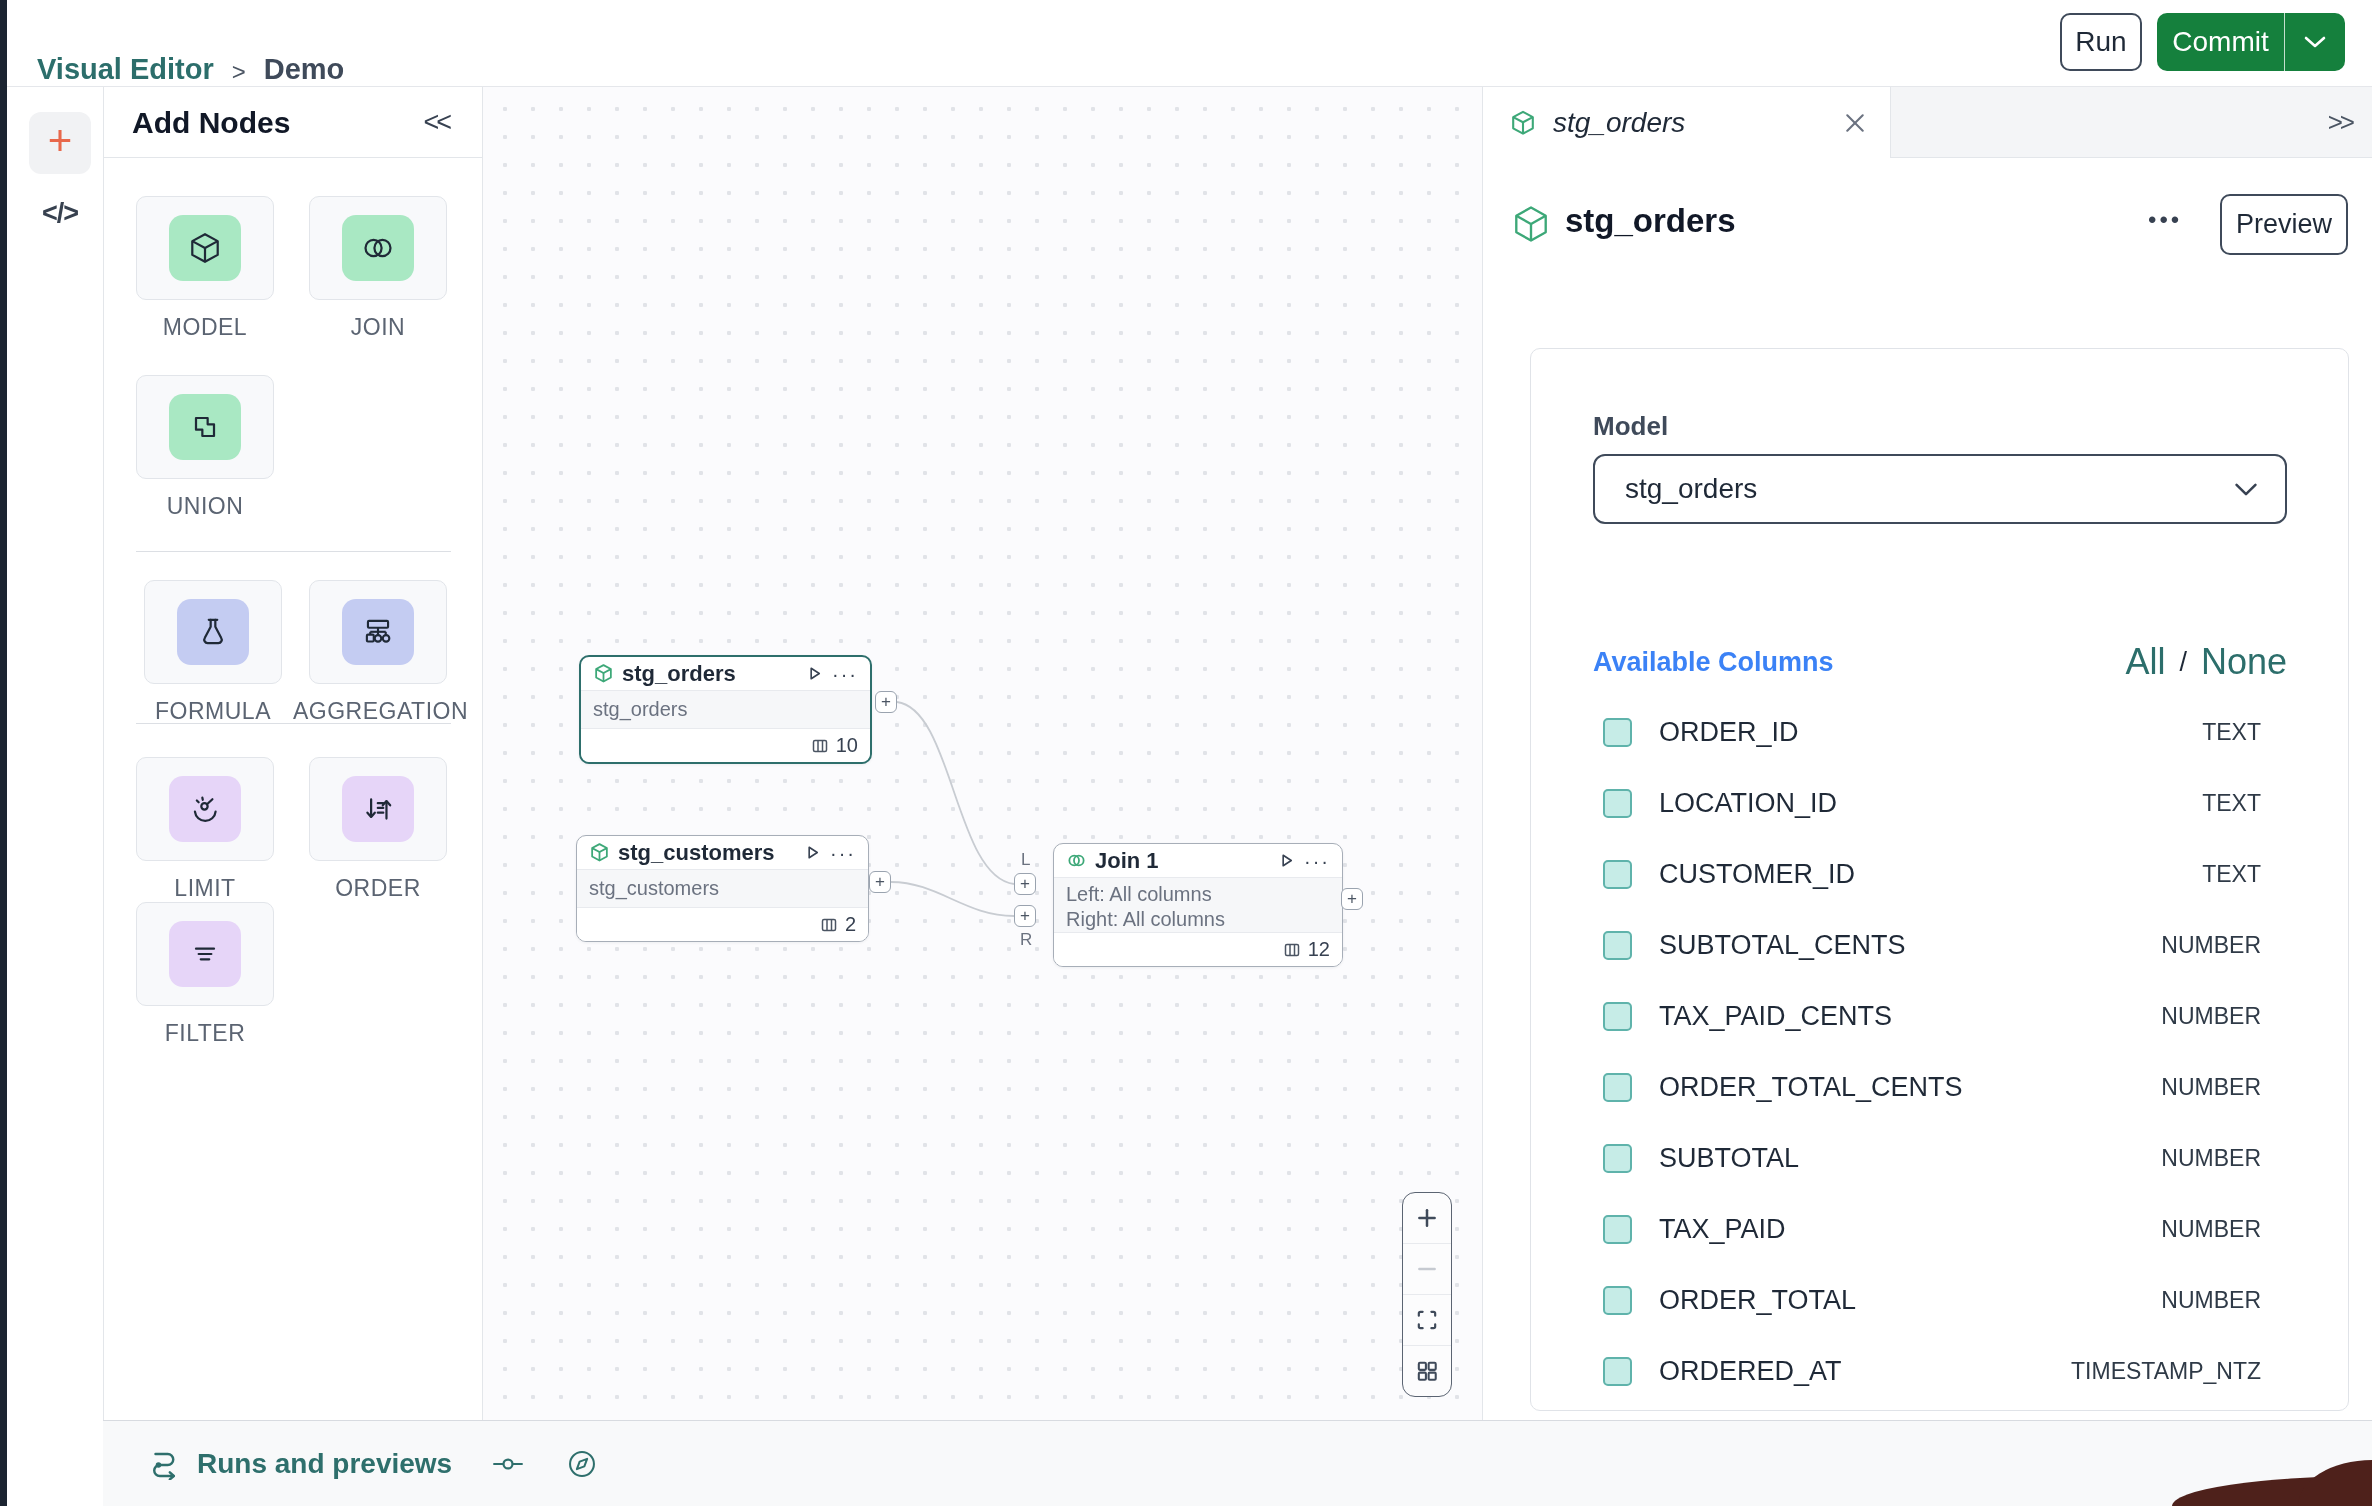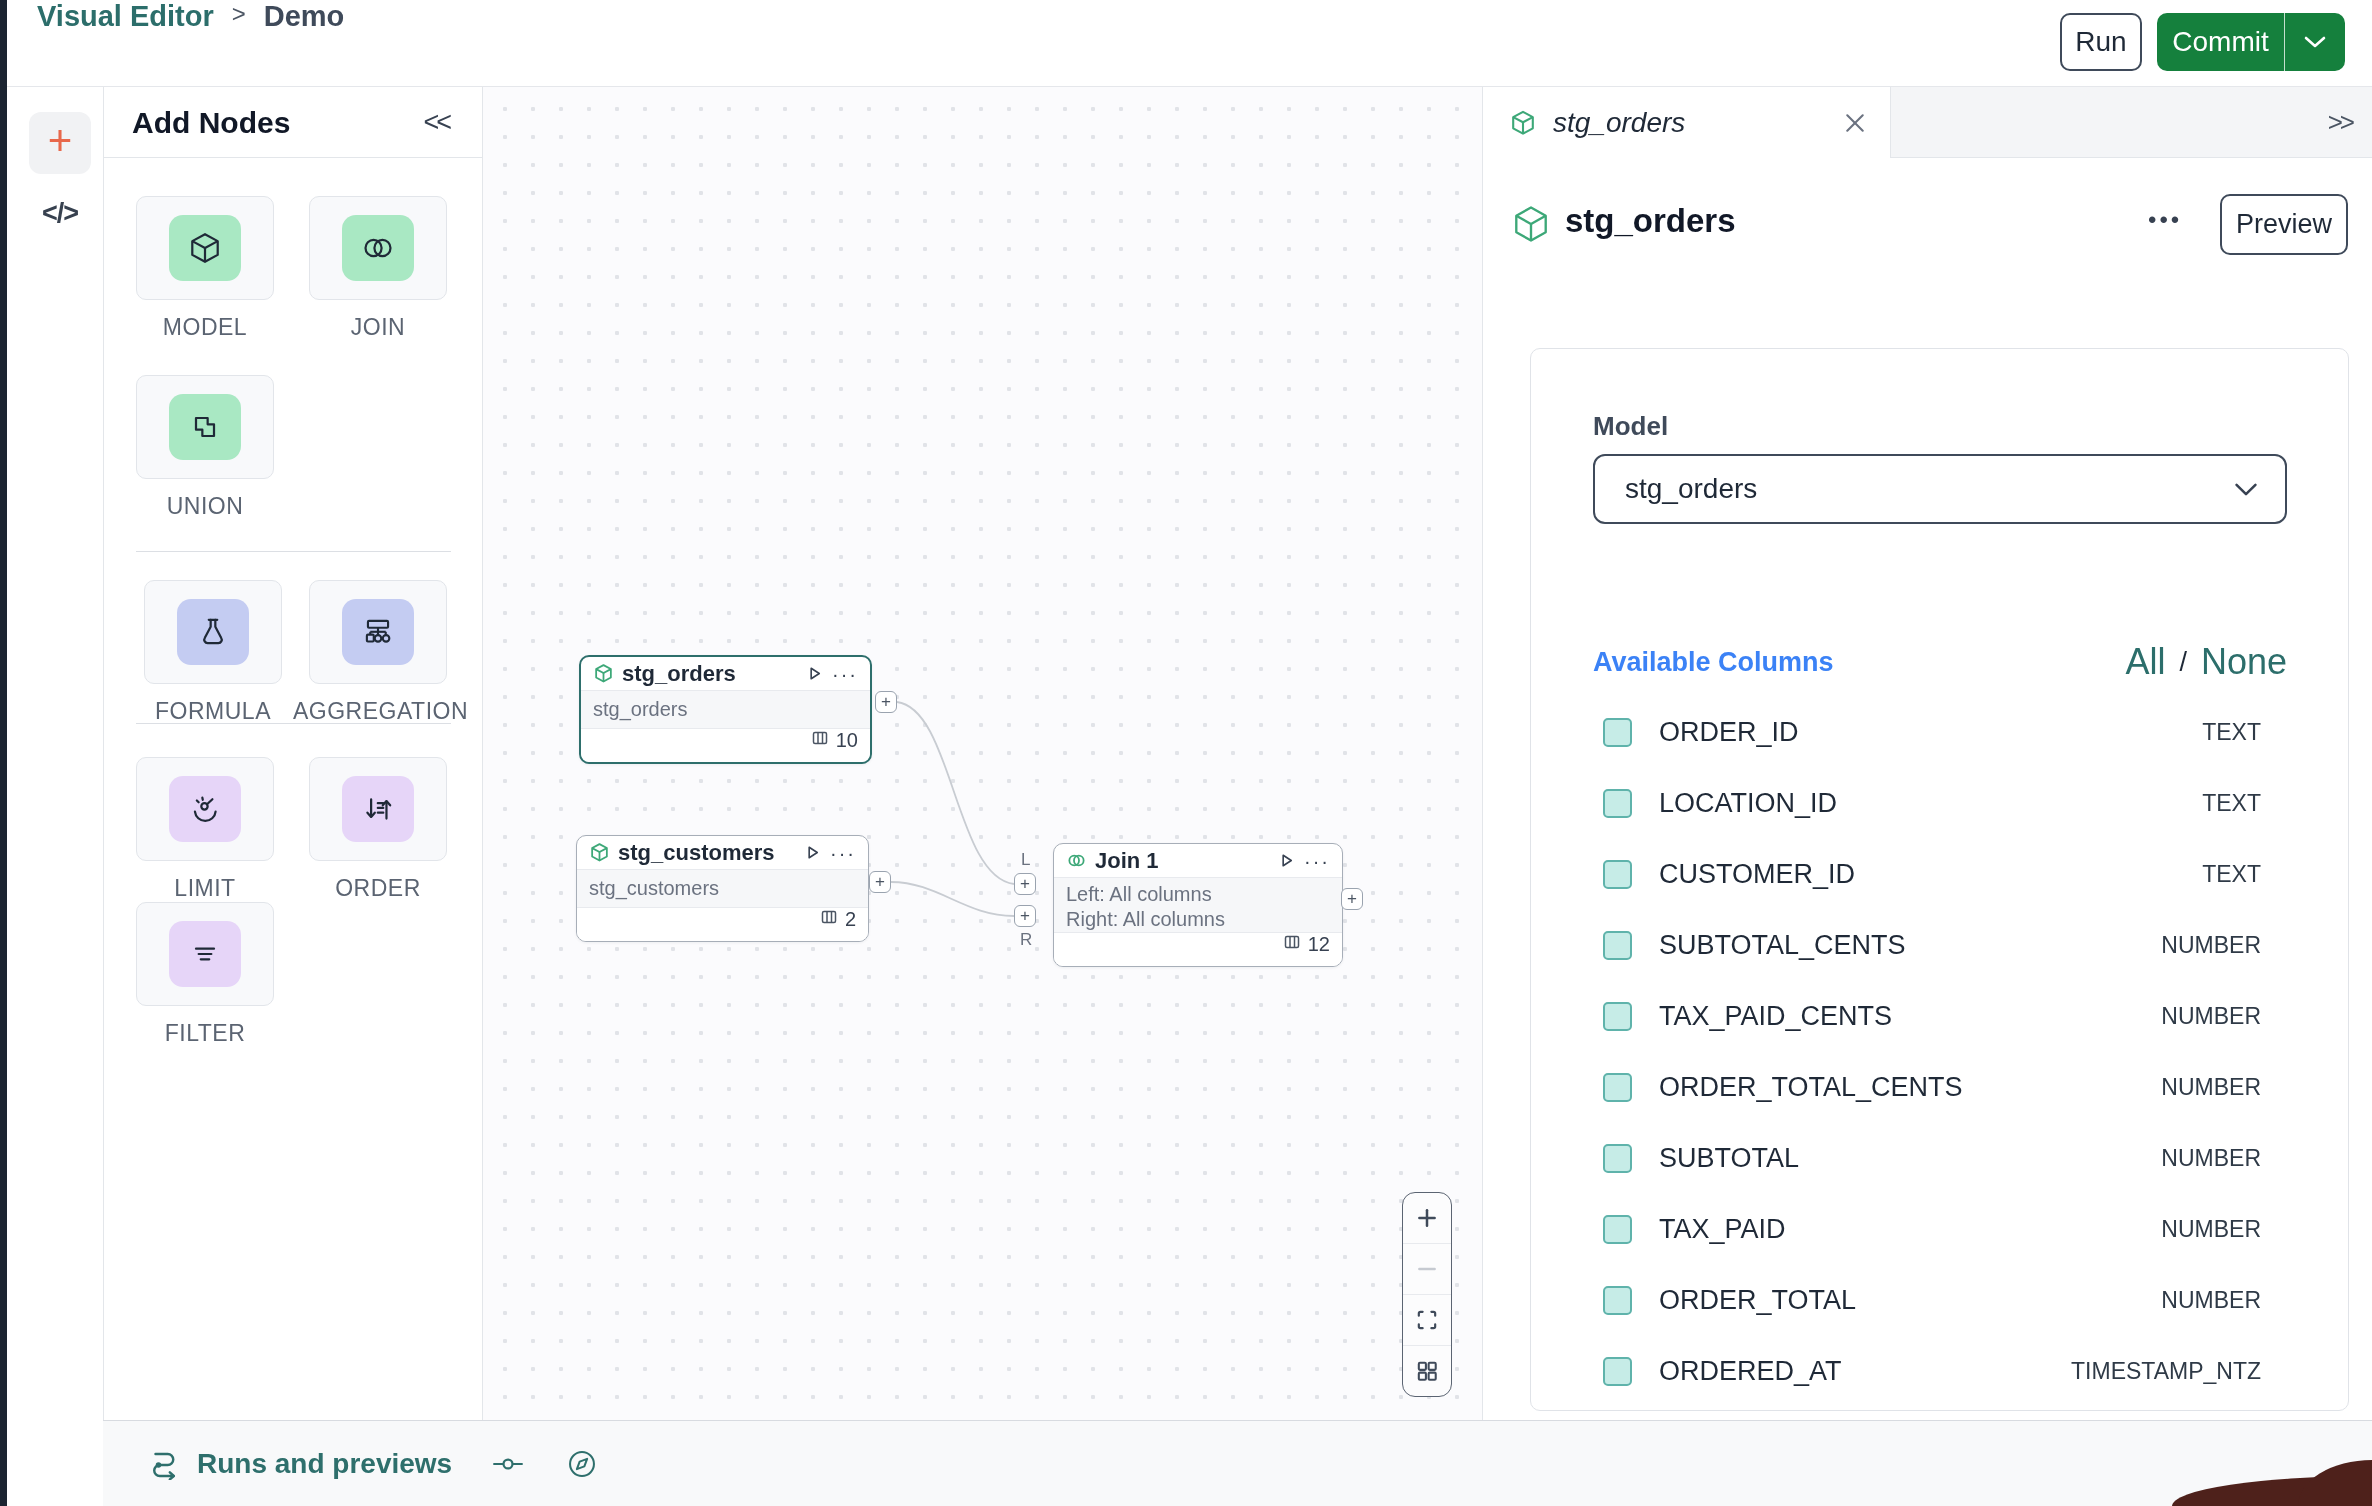--- a/index.html
+++ b/index.html
@@ -4,21 +4,21 @@
 <style>
   * { margin:0; padding:0; box-sizing:border-box; }
   body { font-family: "Liberation Sans", sans-serif; background:#fff; }
   .app { position:relative; width:2372px; height:1506px; background:#fff; overflow:hidden; }
 
   
   .dark-strip { position:absolute; left:0; top:0; width:7px; height:1506px; background:#1B2431; }
 
   
   .header { position:absolute; left:7px; top:0; width:2365px; height:87px; background:#fff; border-bottom:1px solid #E5E7EB; }
-  .crumbs { position:absolute; left:30px; top:0; height:86px; display:flex; align-items:flex-start; gap:18px; }
+  .crumbs { position:absolute; left:30px; top:0; height:86px; display:flex; align-items:flex-end; gap:18px; }
   .crumb-root { color:#2C6E6B; font-size:29px; font-weight:bold; }
   .crumb-sep { color:#4B5563; font-size:24px; }
   .crumb-cur { color:#3F4A5A; font-size:29px; font-weight:bold; }
   .hdr-actions { position:absolute; right:27px; top:13px; display:flex; gap:15px;padding-left:42px; }
   .btn-run { width:82px; height:58px; border:2px solid #3F4A5A; border-radius:10px; background:#fff; color:#1F2937; font-size:28px; display:flex; align-items:center; justify-content:center; }
   .btn-commit-group { display:flex; height:58px; border-radius:10px; overflow:hidden; background:#15803d; }
   .btn-commit-main { width:128px; color:#fff; font-size:28px; display:flex; align-items:center; justify-content:center; border-right:1.5px solid rgba(255,255,255,.75); }
   .btn-commit-caret { width:60px; display:flex; align-items:center; justify-content:center; }
 
   
@@ -46,21 +46,21 @@
   .edges { position:absolute; left:0; top:0; width:999px; height:1333px; }
 
   .node { position:absolute; background:#fff; border-radius:10px; border:1.5px solid #A7AEB8; box-shadow:0 1px 3px rgba(20,30,50,.06); }
   .node.selected { border:2px solid #2E6F6C; }
   .node-hdr { height:34px; display:flex; align-items:center; gap:8px; padding:0 12px; border-bottom:1px solid #E8EAEE; }
   .node-title { font-size:22px; font-weight:bold; color:#1F2937; flex:0 0 auto; }
   .node-hdr-sp { flex:1; }
   .node-dots { color:#374151; font-size:20px; letter-spacing:2px; line-height:1; }
   .node-body { background:#F6F7F9; padding:5px 12px; }
   .node-body-line { font-size:20px; color:#6B7280; line-height:25px; white-space:nowrap; }
-  .node-foot { display:flex; align-items:flex-start; justify-content:flex-end; gap:7px; padding:0 12px; height:34px; background:#fff; border-top:1px solid #E8EAEE; border-radius:0 0 9px 9px; }
+  .node-foot { display:flex; align-items:center; justify-content:flex-end; gap:7px; padding:0 12px; height:34px; background:#fff; border-top:1px solid #E8EAEE; border-radius:0 0 9px 9px; }
   .node-count { font-size:20px; color:#374151; }
   .sonode-body { height:37px; display:flex; align-items:center; }
 
   .port { position:absolute; width:22px; height:22px; background:#fff; border:1.5px solid #9AA3AF; border-radius:6px; color:#4B5563; font-size:17px; line-height:19px; text-align:center; }
   .port-label { position:absolute; font-size:17px; color:#6B7280; }
 
   .zoomctl { position:absolute; left:919px; top:1105px; width:50px; height:205px; background:#FCFCFD; border:1.5px solid #5B6472; border-radius:13px; display:flex; flex-direction:column; }
   .zoomcell { flex:1; display:flex; align-items:center; justify-content:center; border-bottom:1px solid #E8EAEE; }
   .zoomcell:last-child { border-bottom:none; }
 

